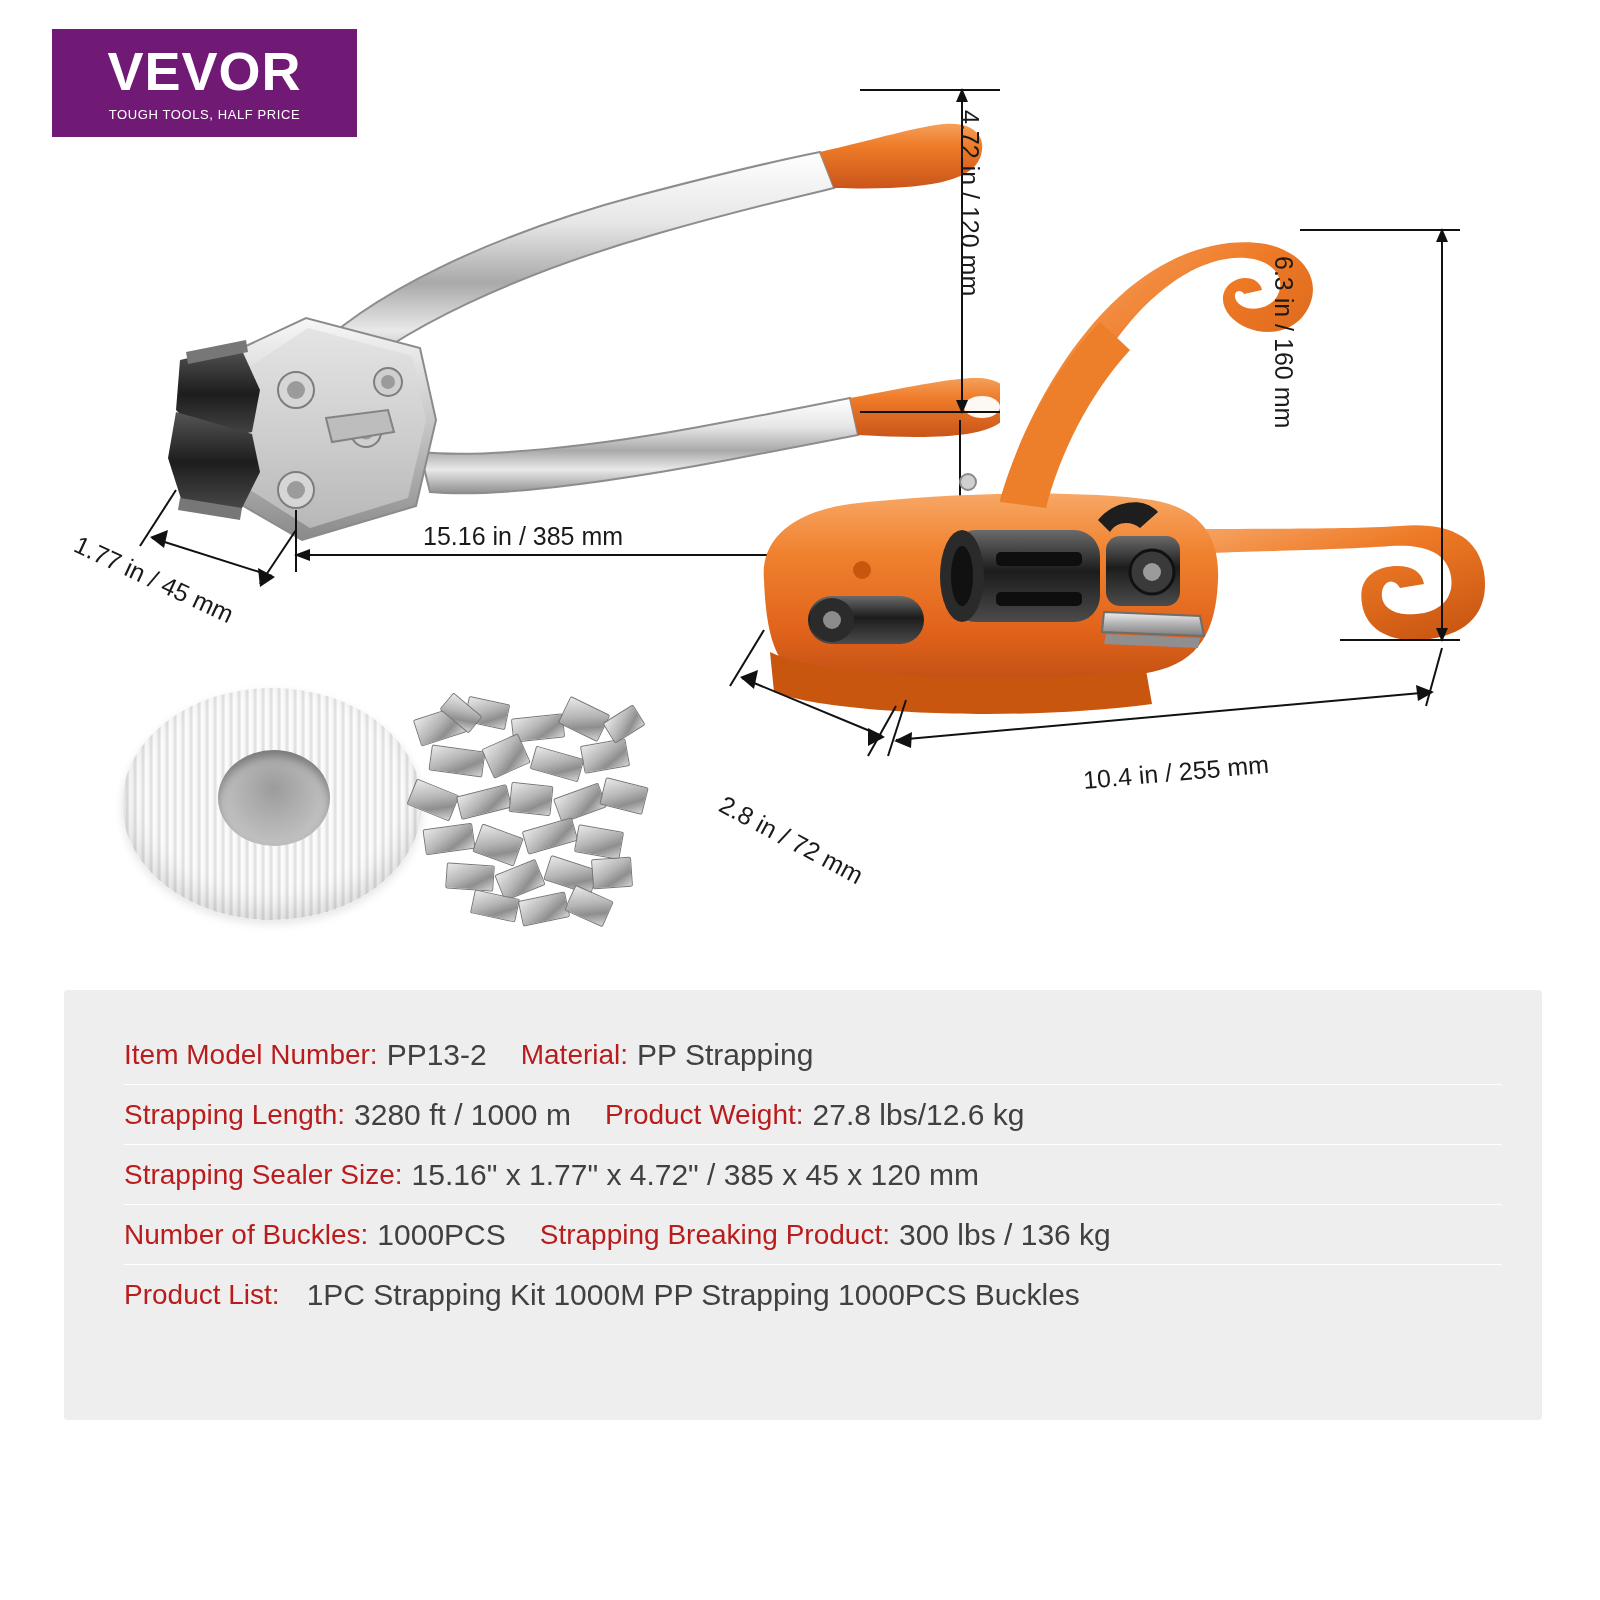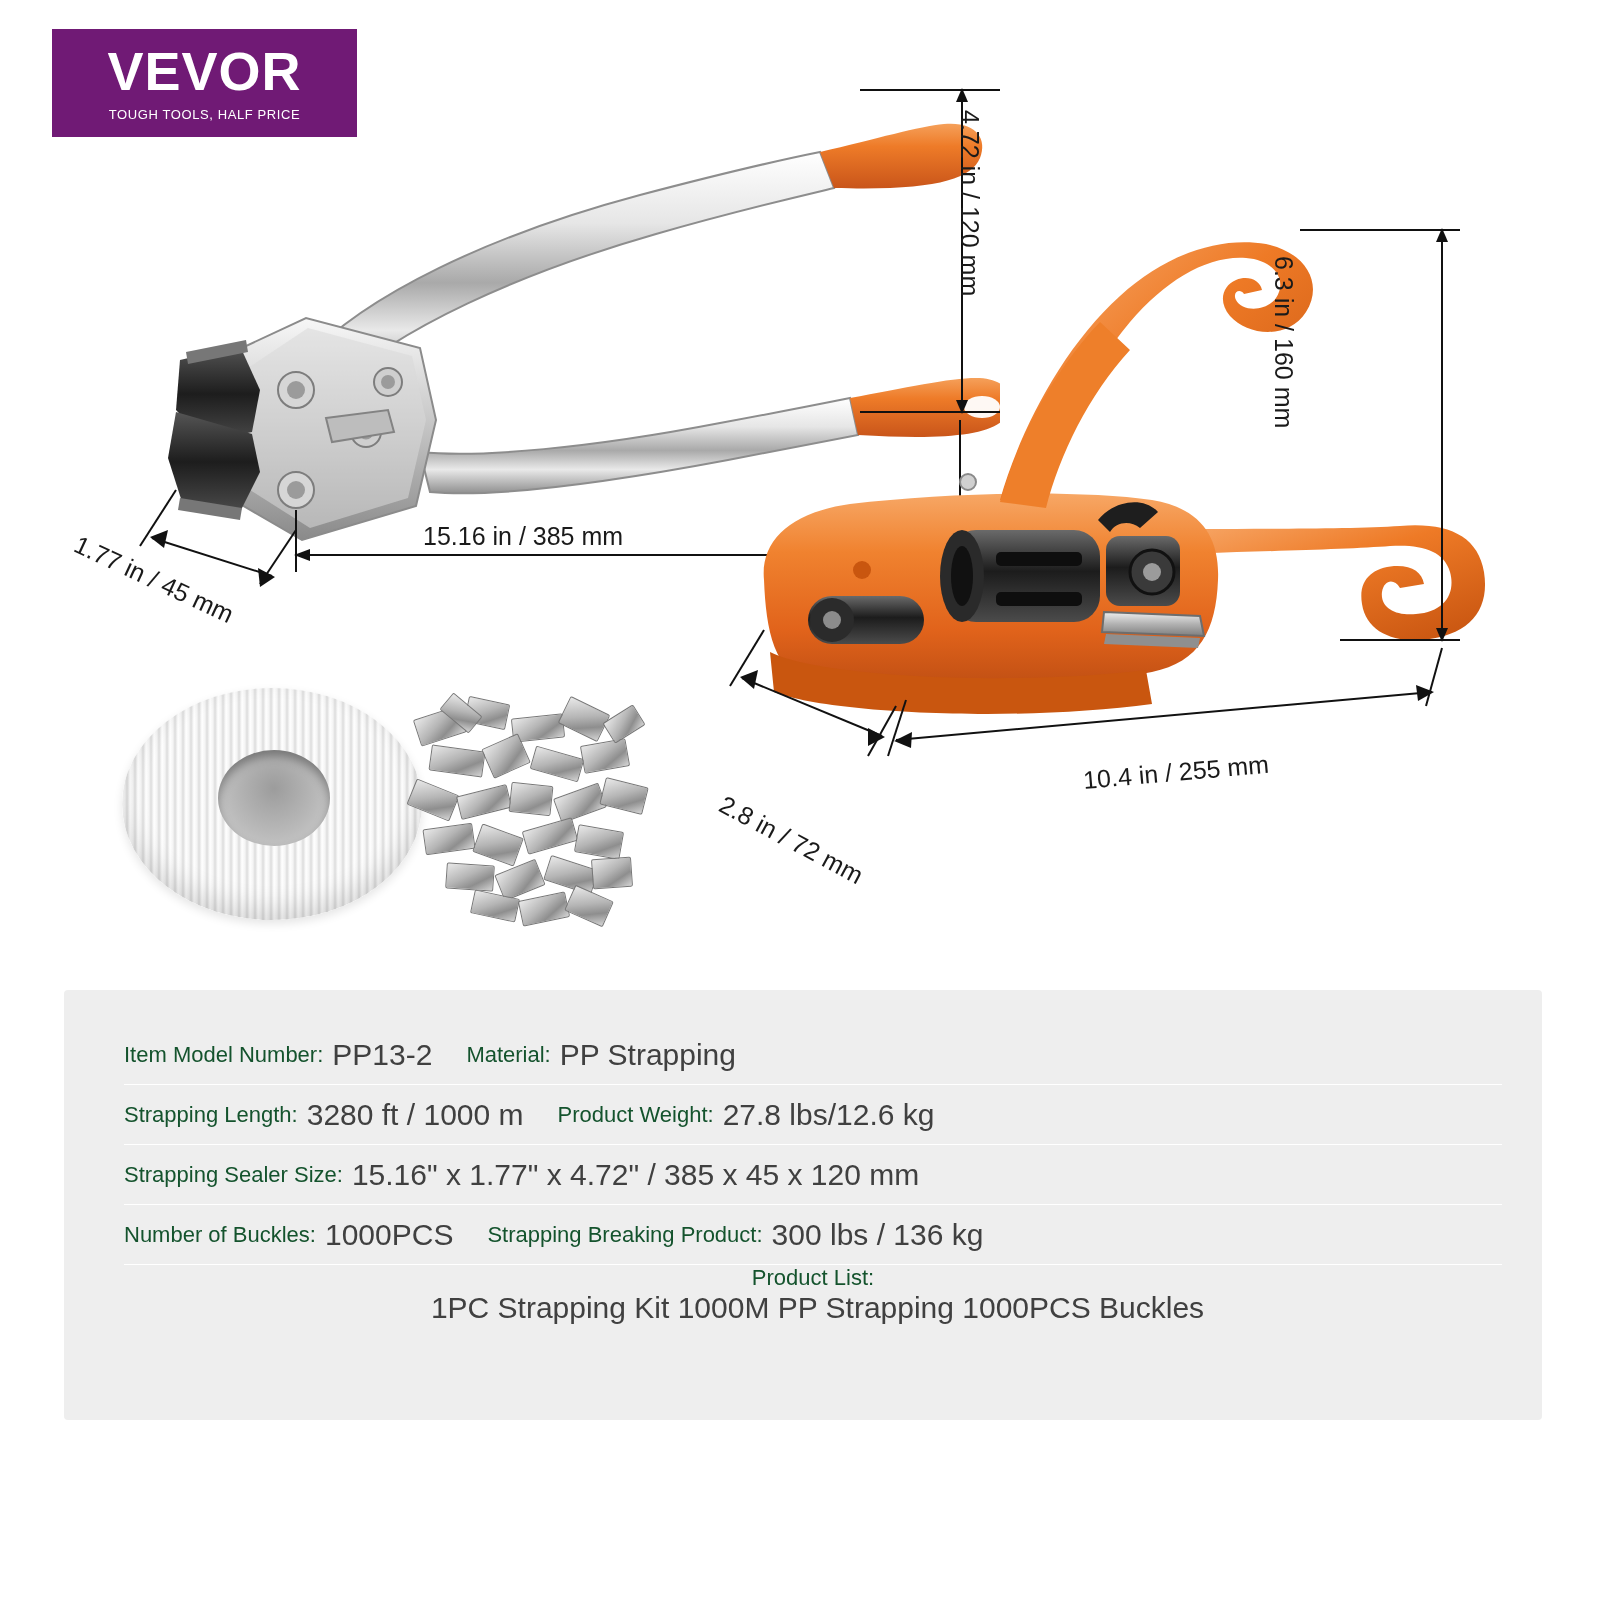--- a/index.html
+++ b/index.html
@@ -77,24 +77,24 @@
     top: 35px;
     right: 40px;
   }
   .spec-row {
     height: 59px;
     display: flex;
     align-items: center;
     border-bottom: 1px solid #ffffff;
     white-space: nowrap;
   }
-  .spec-row:last-child { border-bottom: none; flex-direction: column; }
+  .spec-row:last-child { border-bottom: none; }
   .lab {
-    font-size: 22px;
-    color: #14532d;
+    font-size: 28px;
+    color: #b91c1c;
     font-family: "Liberation Sans", sans-serif;
   }
   .val {
     font-size: 30px;
     color: #404040;
     font-family: "Liberation Sans", sans-serif;
     margin-left: 9px;
     text-align: right;
   }
   .gap { display: inline-block; width: 34px; }

